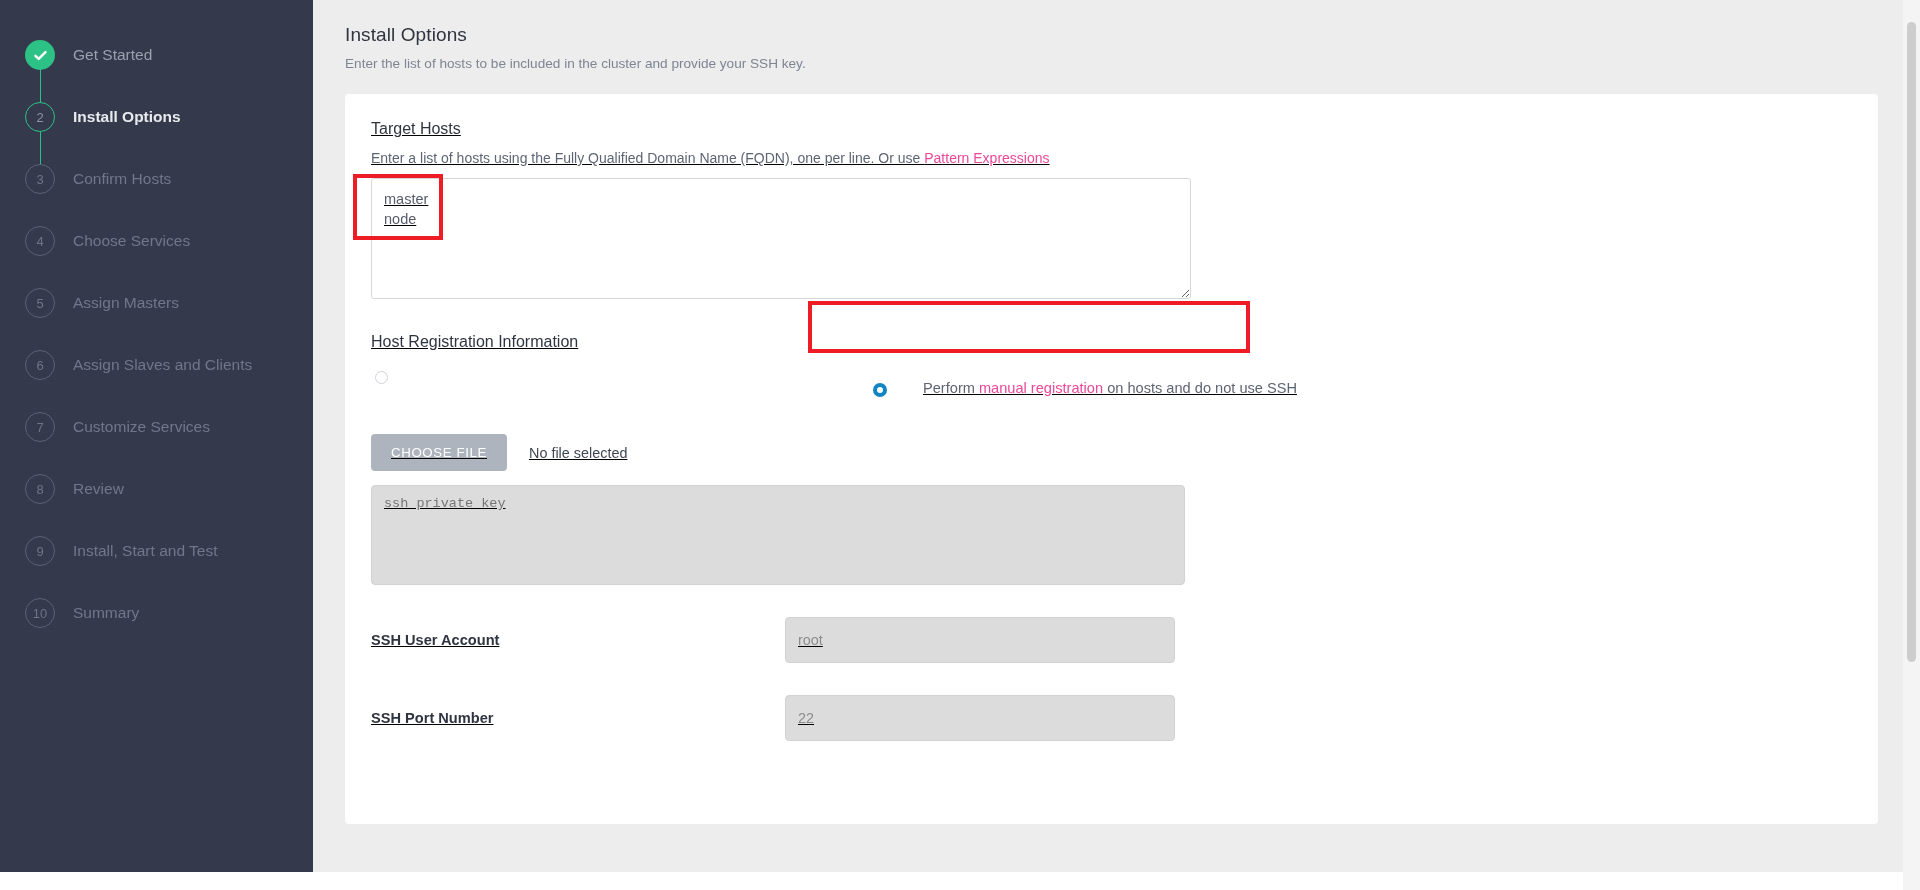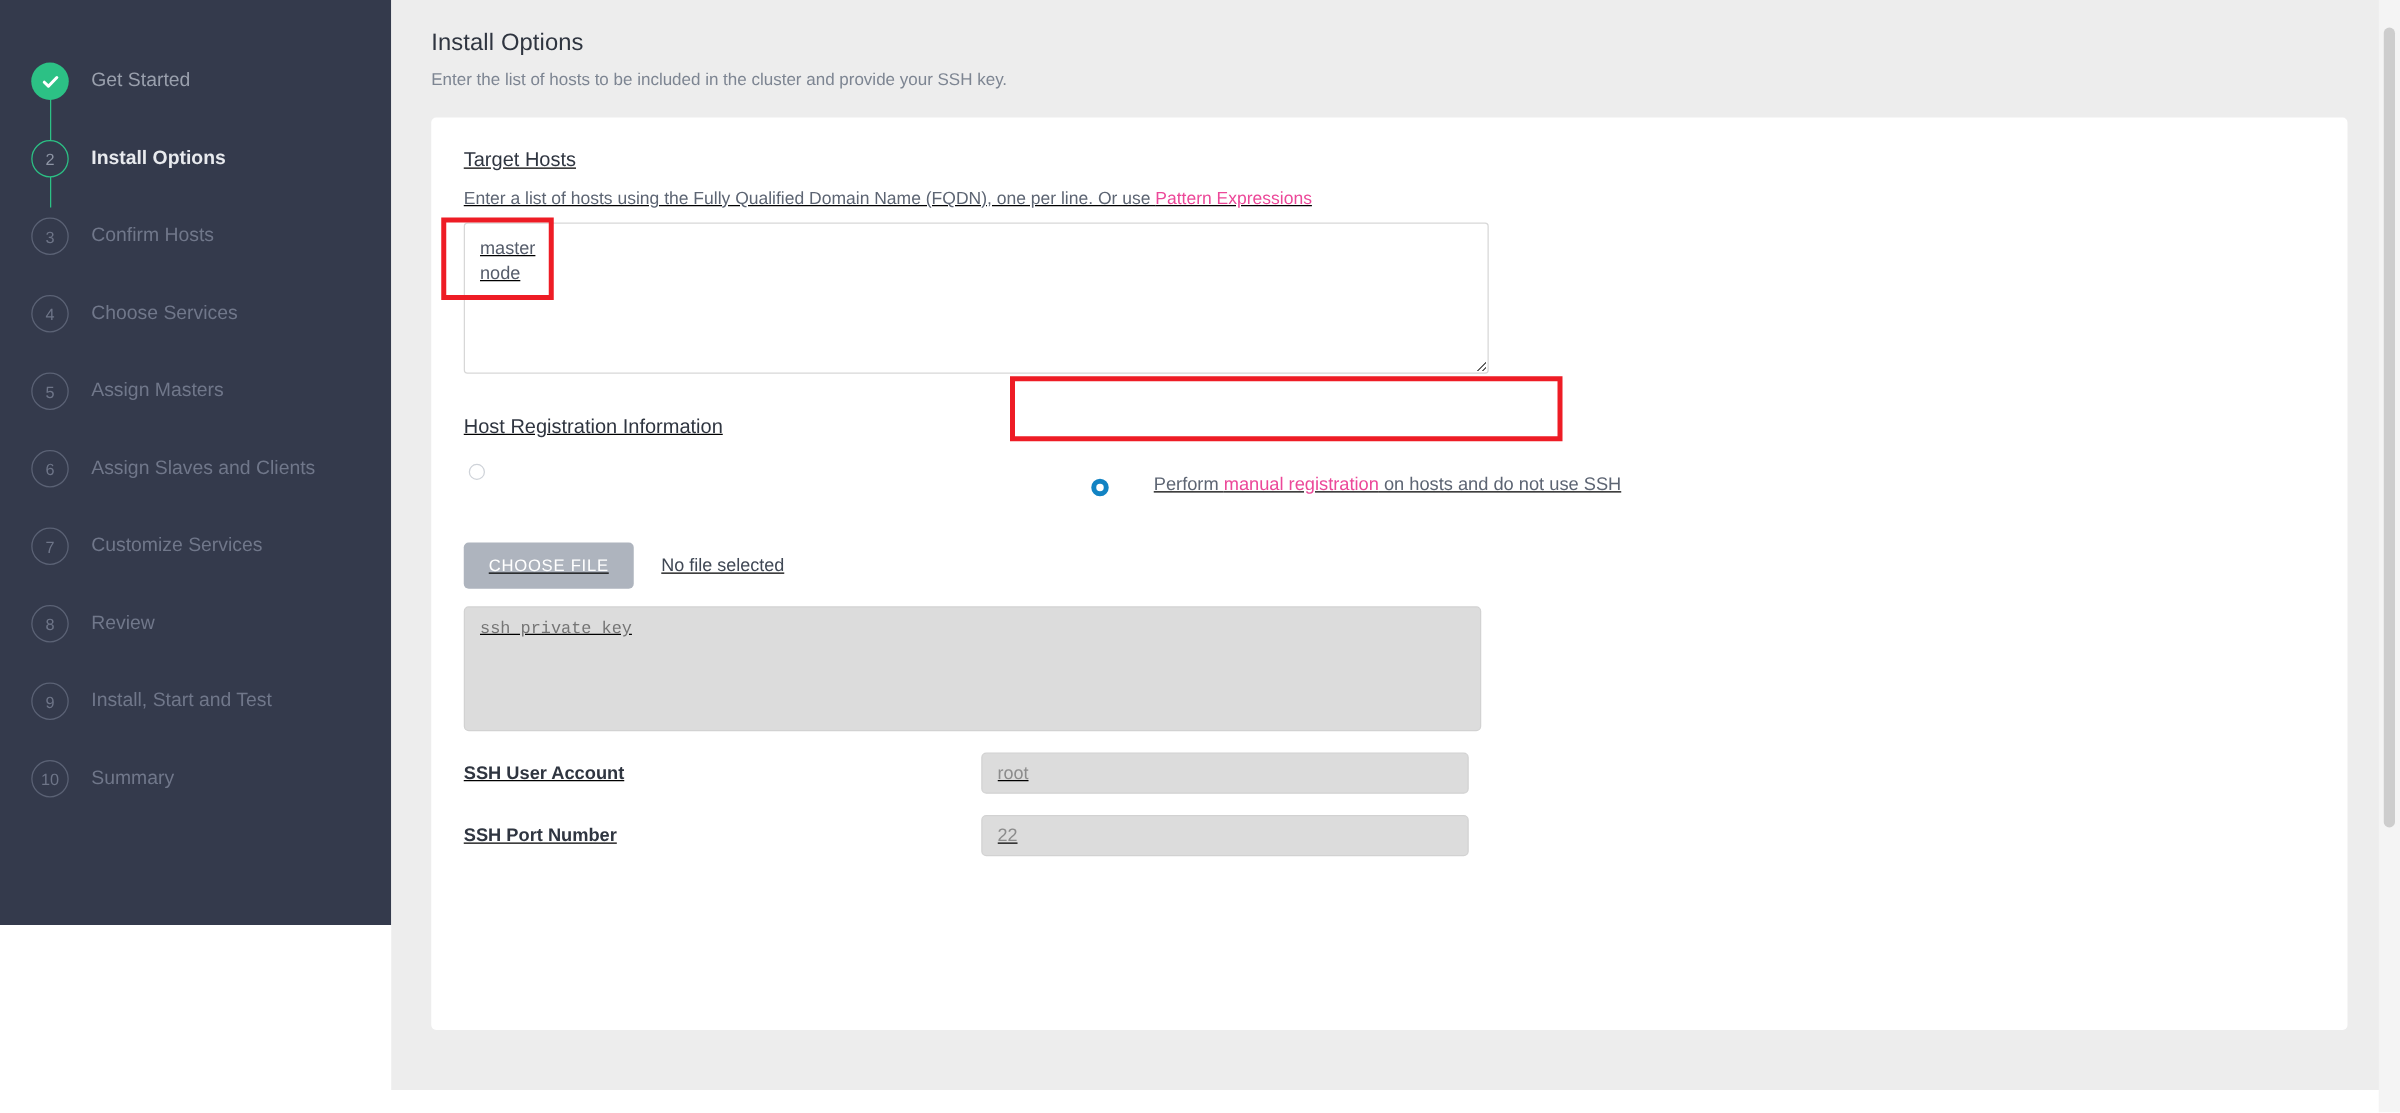--- a/index.html
+++ b/index.html
@@ -6,24 +6,24 @@
   html, body {
     width: 1920px; height: 890px;
     font-family: "Liberation Sans", sans-serif;
     background: #ffffff;
     overflow: hidden;
   }
   #app { position: relative; width: 1920px; height: 890px; display: flex; background:#ffffff; }
 
   
   .sidebar {
-    width: 313px; height: 740px;
+    width: 313px; height: 872px;
     background: #343a4c;
     flex: 0 0 313px;
-    padding-top: 34px;
+    padding-top: 24px;
     position: relative;
   }
   .step {
     display: flex; align-items: center;
     height: 62px;
     padding-left: 25px;
     position: relative;
   }
   .step-marker {
     width: 30px; height: 30px; border-radius: 50%;
@@ -144,25 +144,25 @@
     width: 814px; height: 100px;
     background: #dcdcdc; border: 1px solid #d2d2d2; border-radius: 4px;
     padding: 10px 12px;
     font-family: "Liberation Mono", monospace;
     font-size: 13.5px; color: #8c8c8c;
     resize: none; outline: none;
   }
 
   .field-row {
     display: flex; align-items: center;
-    margin-top: 17px;
+    margin-top: 32px;
   }
   .field-label { width: 414px; font-size: 14.6px; color: #2f3540; font-weight: bold; }
   .field-input {
-    width: 390px; height: 33px;
+    width: 390px; height: 46px;
     background: #dcdcdc; border: 1px solid #d2d2d2; border-radius: 4px;
     padding: 0 12px; font-size: 14.4px; color: #8c8c8c;
     font-family: inherit; outline: none;
   }
 
   
   .anno {
     position: absolute; border: 4px solid #ee1c25;
     pointer-events: none; z-index: 20;
   }

